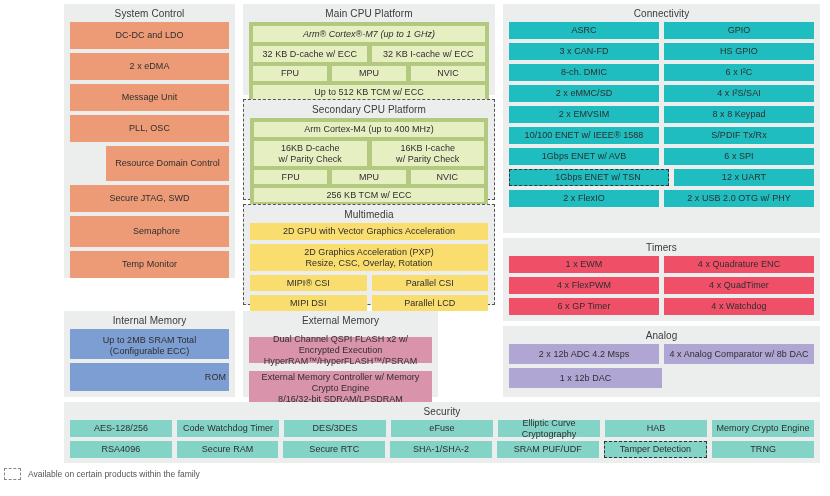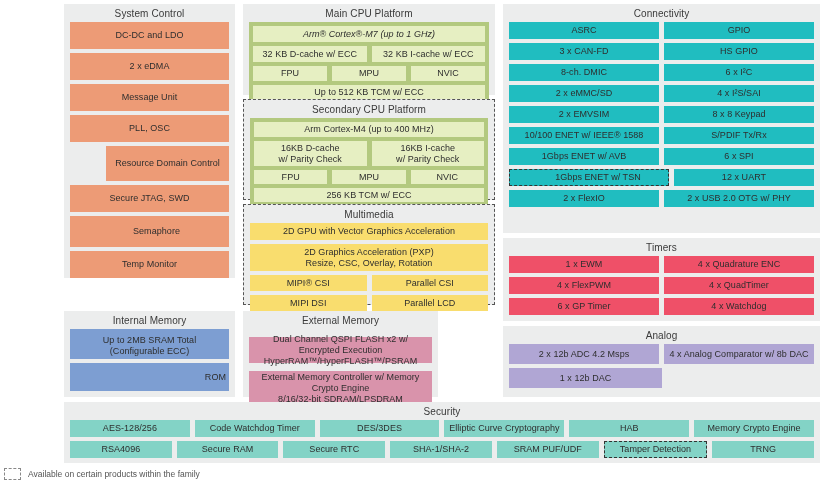--- a/index.html
+++ b/index.html
@@ -263,20 +263,21 @@
     </div>
   </div>
 
   <div class="panel" style="left:64px;top:402px;width:756px;height:61px;">
     <div class="panel-title">Security</div>
     <div class="panel-body">
       <div class="row2">
         <div class="blk c-mint" style="height:17px;">AES-128/256</div>
         <div class="blk c-mint" style="height:17px;">Code Watchdog Timer</div>
         <div class="blk c-mint" style="height:17px;">DES/3DES</div>
+        <div class="blk c-mint" style="height:17px;">eFuse</div>
         <div class="blk c-mint" style="height:17px;">Elliptic Curve Cryptography</div>
         <div class="blk c-mint" style="height:17px;">HAB</div>
         <div class="blk c-mint" style="height:17px;">Memory Crypto Engine</div>
       </div>
       <div class="row2">
         <div class="blk c-mint" style="height:17px;">RSA4096</div>
         <div class="blk c-mint" style="height:17px;">Secure RAM</div>
         <div class="blk c-mint" style="height:17px;">Secure RTC</div>
         <div class="blk c-mint" style="height:17px;">SHA-1/SHA-2</div>
         <div class="blk c-mint" style="height:17px;">SRAM PUF/UDF</div>

